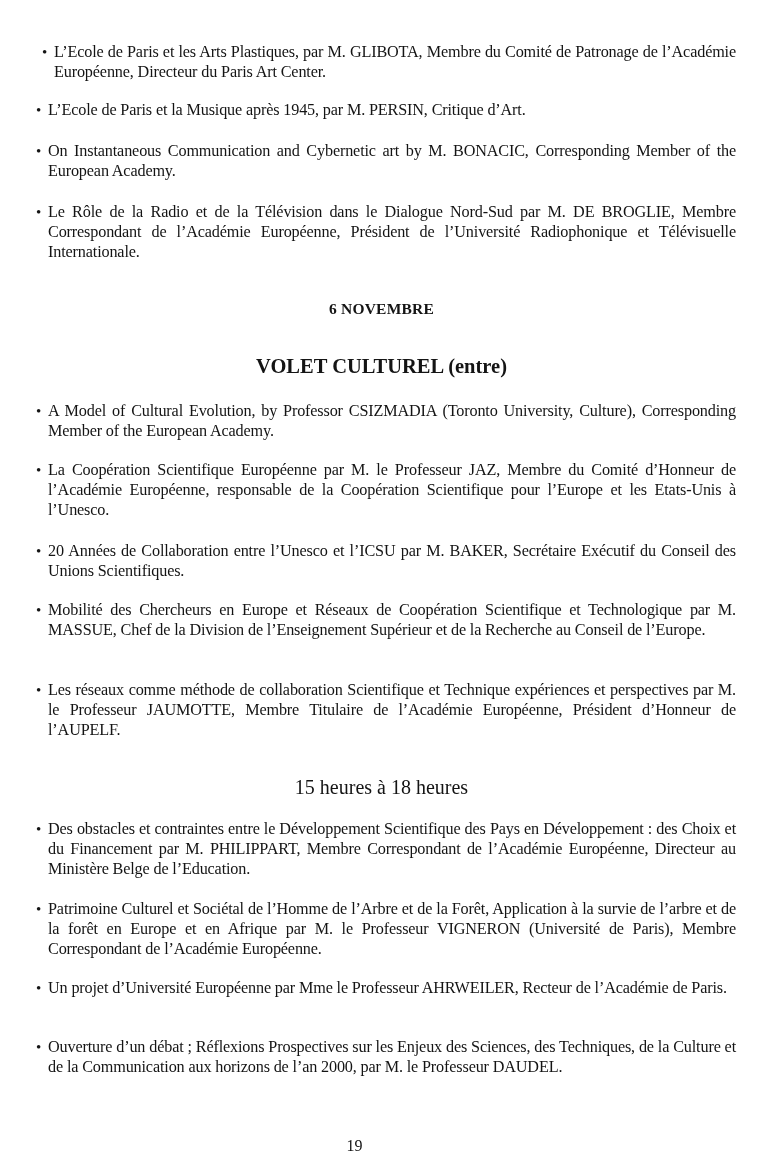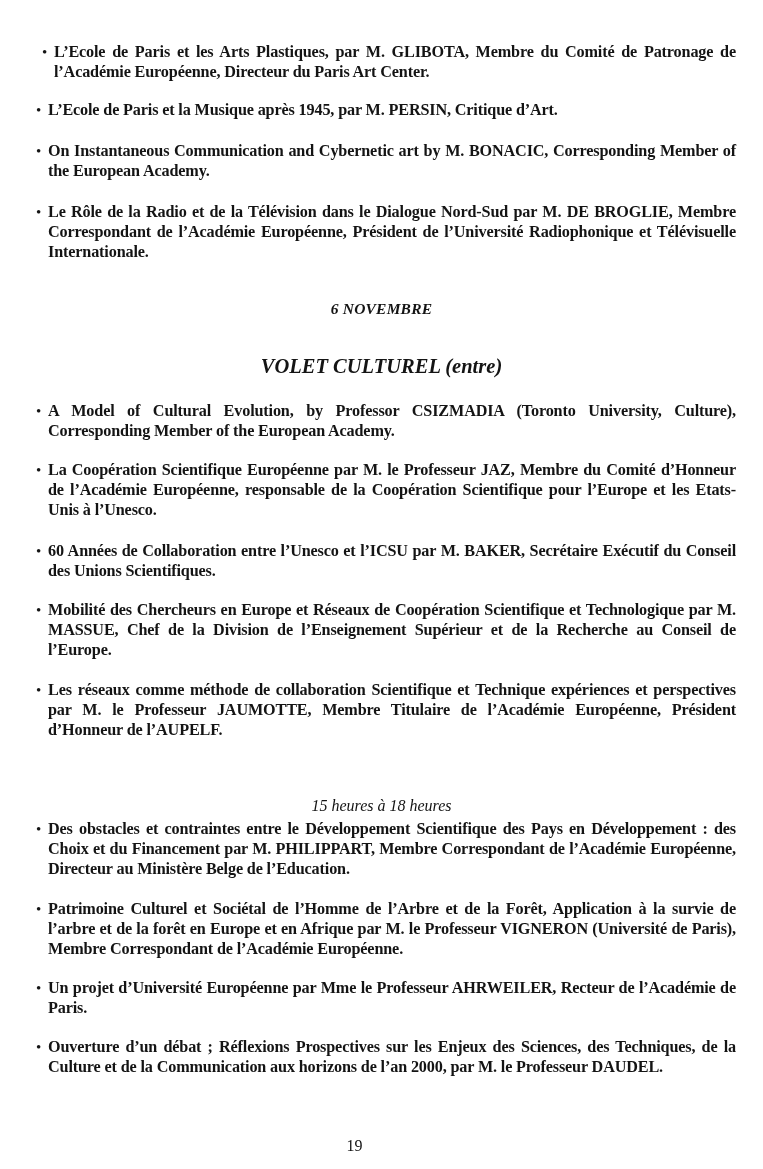--- a/index.html
+++ b/index.html
@@ -15,27 +15,27 @@
       font-size: 16.2px; line-height: 20px;
       text-align: justify;
       padding-left: 12px;
       box-sizing: border-box;
       letter-spacing: -0.15px;
     }
     .item .bullet {
       position: absolute; left: 0; top: 0;
       font-size: 15px;
     }
-    .item .txt { display: block; font-weight: bold; }
+    .item .txt { display: block; }
     .heading {
-      position: absolute; left: 0; width: 763px; text-align: center; font-style: italic;
+      position: absolute; left: 0; width: 763px; text-align: center;
     }
     .h-date { font-weight: bold; font-size: 15.5px; top: 300px; letter-spacing: 0.2px; }
     .h-section { font-weight: bold; font-size: 20.5px; top: 355px; }
-    .h-time { font-size: 16px; top: 776px; margin-top: 21px; }
+    .h-time { font-size: 20px; top: 776px; }
     .page-number { position: absolute; left: 0; width: 709px; text-align: center; top: 1137px; font-size: 16px; }
   </style>
 </head>
 <body>
 
 <div class="page">
 
   <div class="item" style="top:42px; left:42px; width:694px;">
     <span class="bullet">•</span>
     <span class="txt">L’Ecole de Paris et les Arts Plastiques, par M. GLIBOTA, Membre du Comité de Patronage de l’Académie Européenne, Directeur du Paris Art Center.</span>
@@ -59,21 +59,21 @@
   <div class="item" style="top:401px;">
     <span class="bullet">•</span>
     <span class="txt">A Model of Cultural Evolution, by Professor CSIZMADIA (Toronto University, Culture), Corresponding Member of the European Academy.</span>
   </div>
   <div class="item" style="top:460px;">
     <span class="bullet">•</span>
     <span class="txt">La Coopération Scientifique Européenne par M. le Professeur JAZ, Membre du Comité d’Honneur de l’Académie Européenne, responsable de la Coopération Scientifique pour l’Europe et les Etats-Unis à l’Unesco.</span>
   </div>
   <div class="item" style="top:541px;">
     <span class="bullet">•</span>
-    <span class="txt">60 Années de Collaboration entre l’Unesco et l’ICSU par M. BAKER, Secrétaire Exécutif du Conseil des Unions Scientifiques.</span>
+    <span class="txt">20 Années de Collaboration entre l’Unesco et l’ICSU par M. BAKER, Secrétaire Exécutif du Conseil des Unions Scientifiques.</span>
   </div>
   <div class="item" style="top:600px;">
     <span class="bullet">•</span>
     <span class="txt">Mobilité des Chercheurs en Europe et Réseaux de Coopération Scientifique et Technologique par M. MASSUE, Chef de la Division de l’Enseignement Supérieur et de la Recherche au Conseil de l’Europe.</span>
   </div>
   <div class="item" style="top:680px;">
     <span class="bullet">•</span>
     <span class="txt">Les réseaux comme méthode de collaboration Scientifique et Technique expériences et perspectives par M. le Professeur JAUMOTTE, Membre Titulaire de l’Académie Européenne, Président d’Honneur de l’AUPELF.</span>
   </div>
 

